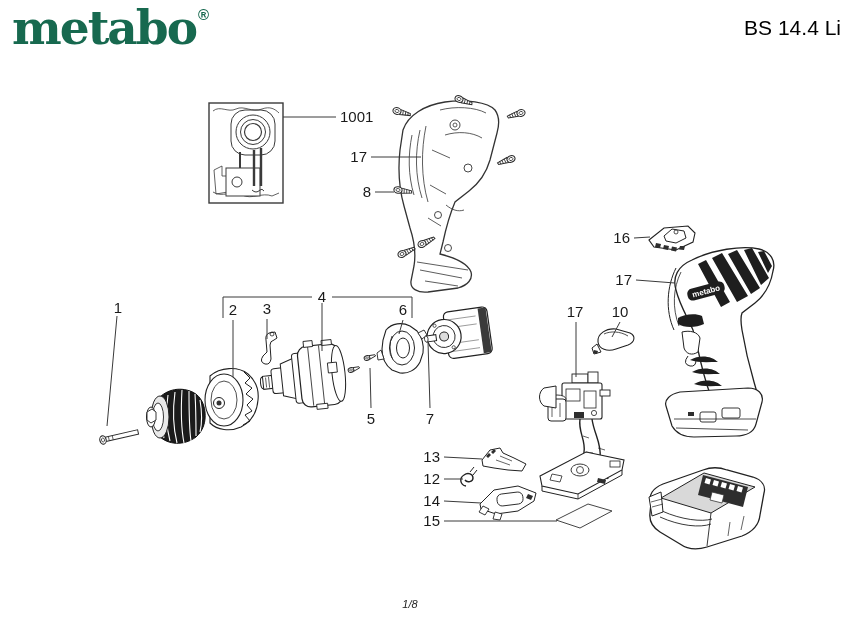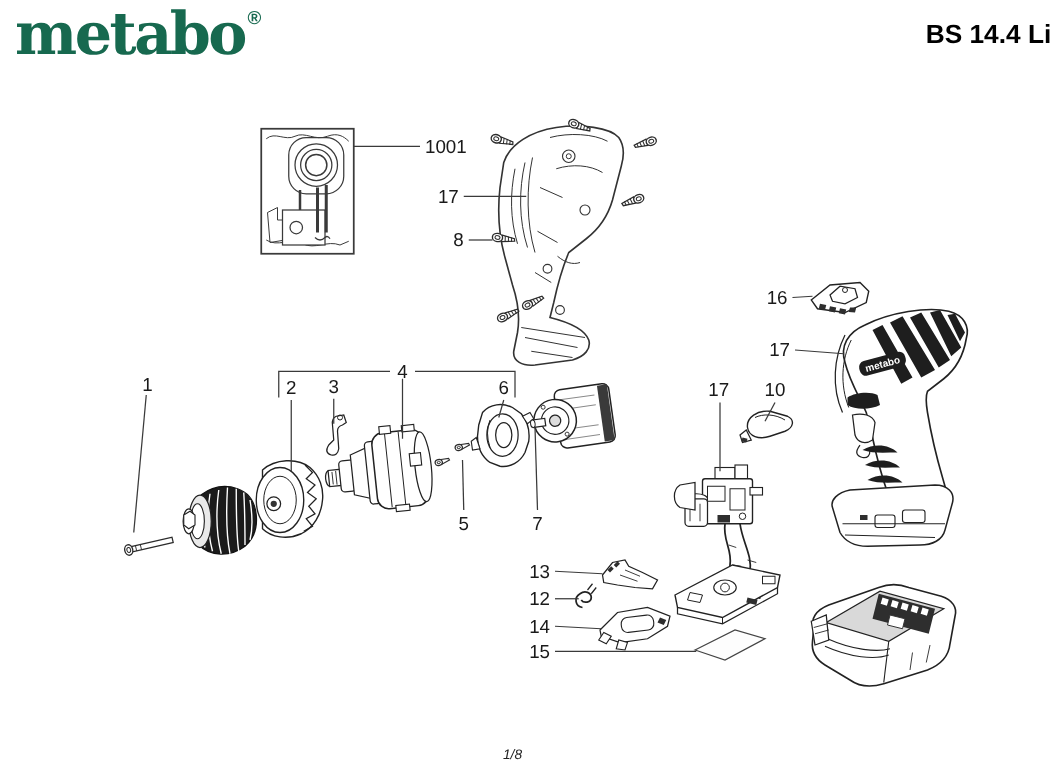--- a/index.html
+++ b/index.html
@@ -12,21 +12,21 @@
     font-family:"DejaVu Serif",serif;font-weight:bold;
     font-size:47px;line-height:1;color:#17694f;letter-spacing:-2px;
     user-select:none;
   }
   .logo .reg{
     font-family:"Liberation Sans",sans-serif;font-weight:bold;
     font-size:15px;letter-spacing:0;position:relative;top:-24px;left:2px;
   }
   .doc-title{
     position:absolute;right:10px;top:16px;
-    font-size:21px;font-weight:bold;color:#000;
+    font-size:21px;font-weight:normal;color:#000;
   }
   .page-num{
     position:absolute;left:340px;top:598px;width:140px;text-align:center;
     font-size:11px;font-style:italic;color:#222;
   }
   svg{position:absolute;left:0;top:0;}
   svg text.callout{
     font-family:"Liberation Sans",sans-serif;font-size:15px;fill:#1a1a1a;
   }
   svg text.badge{

